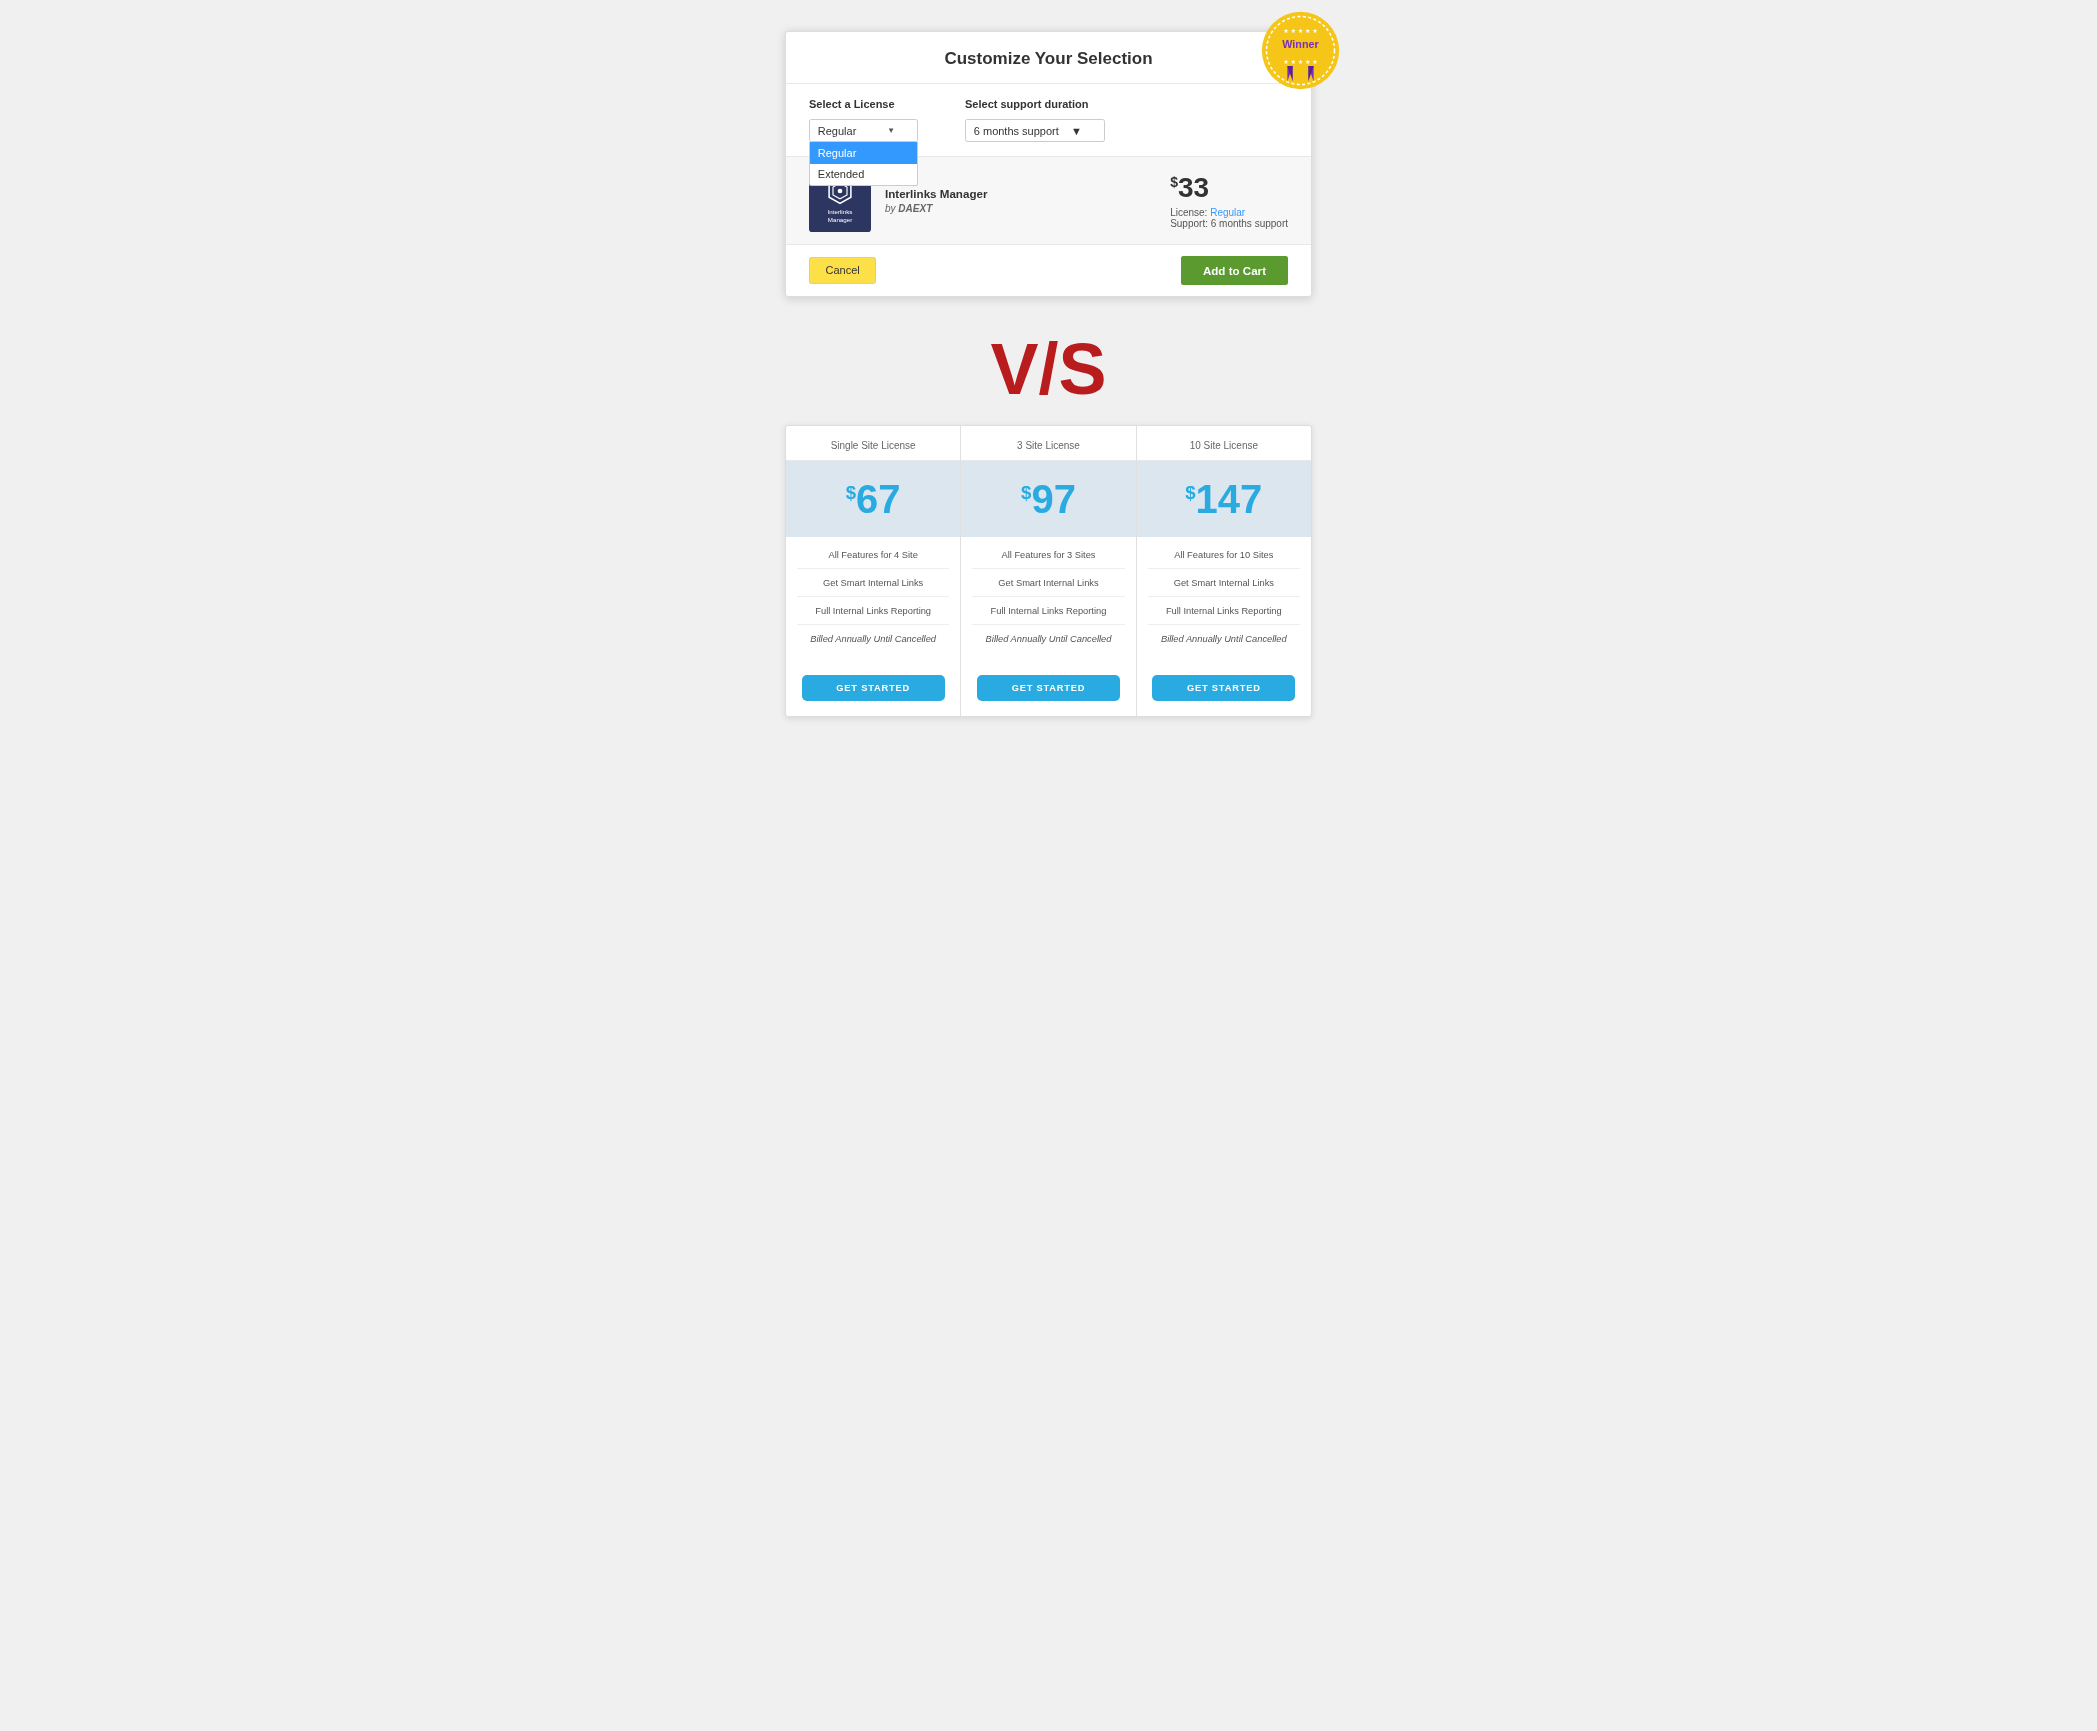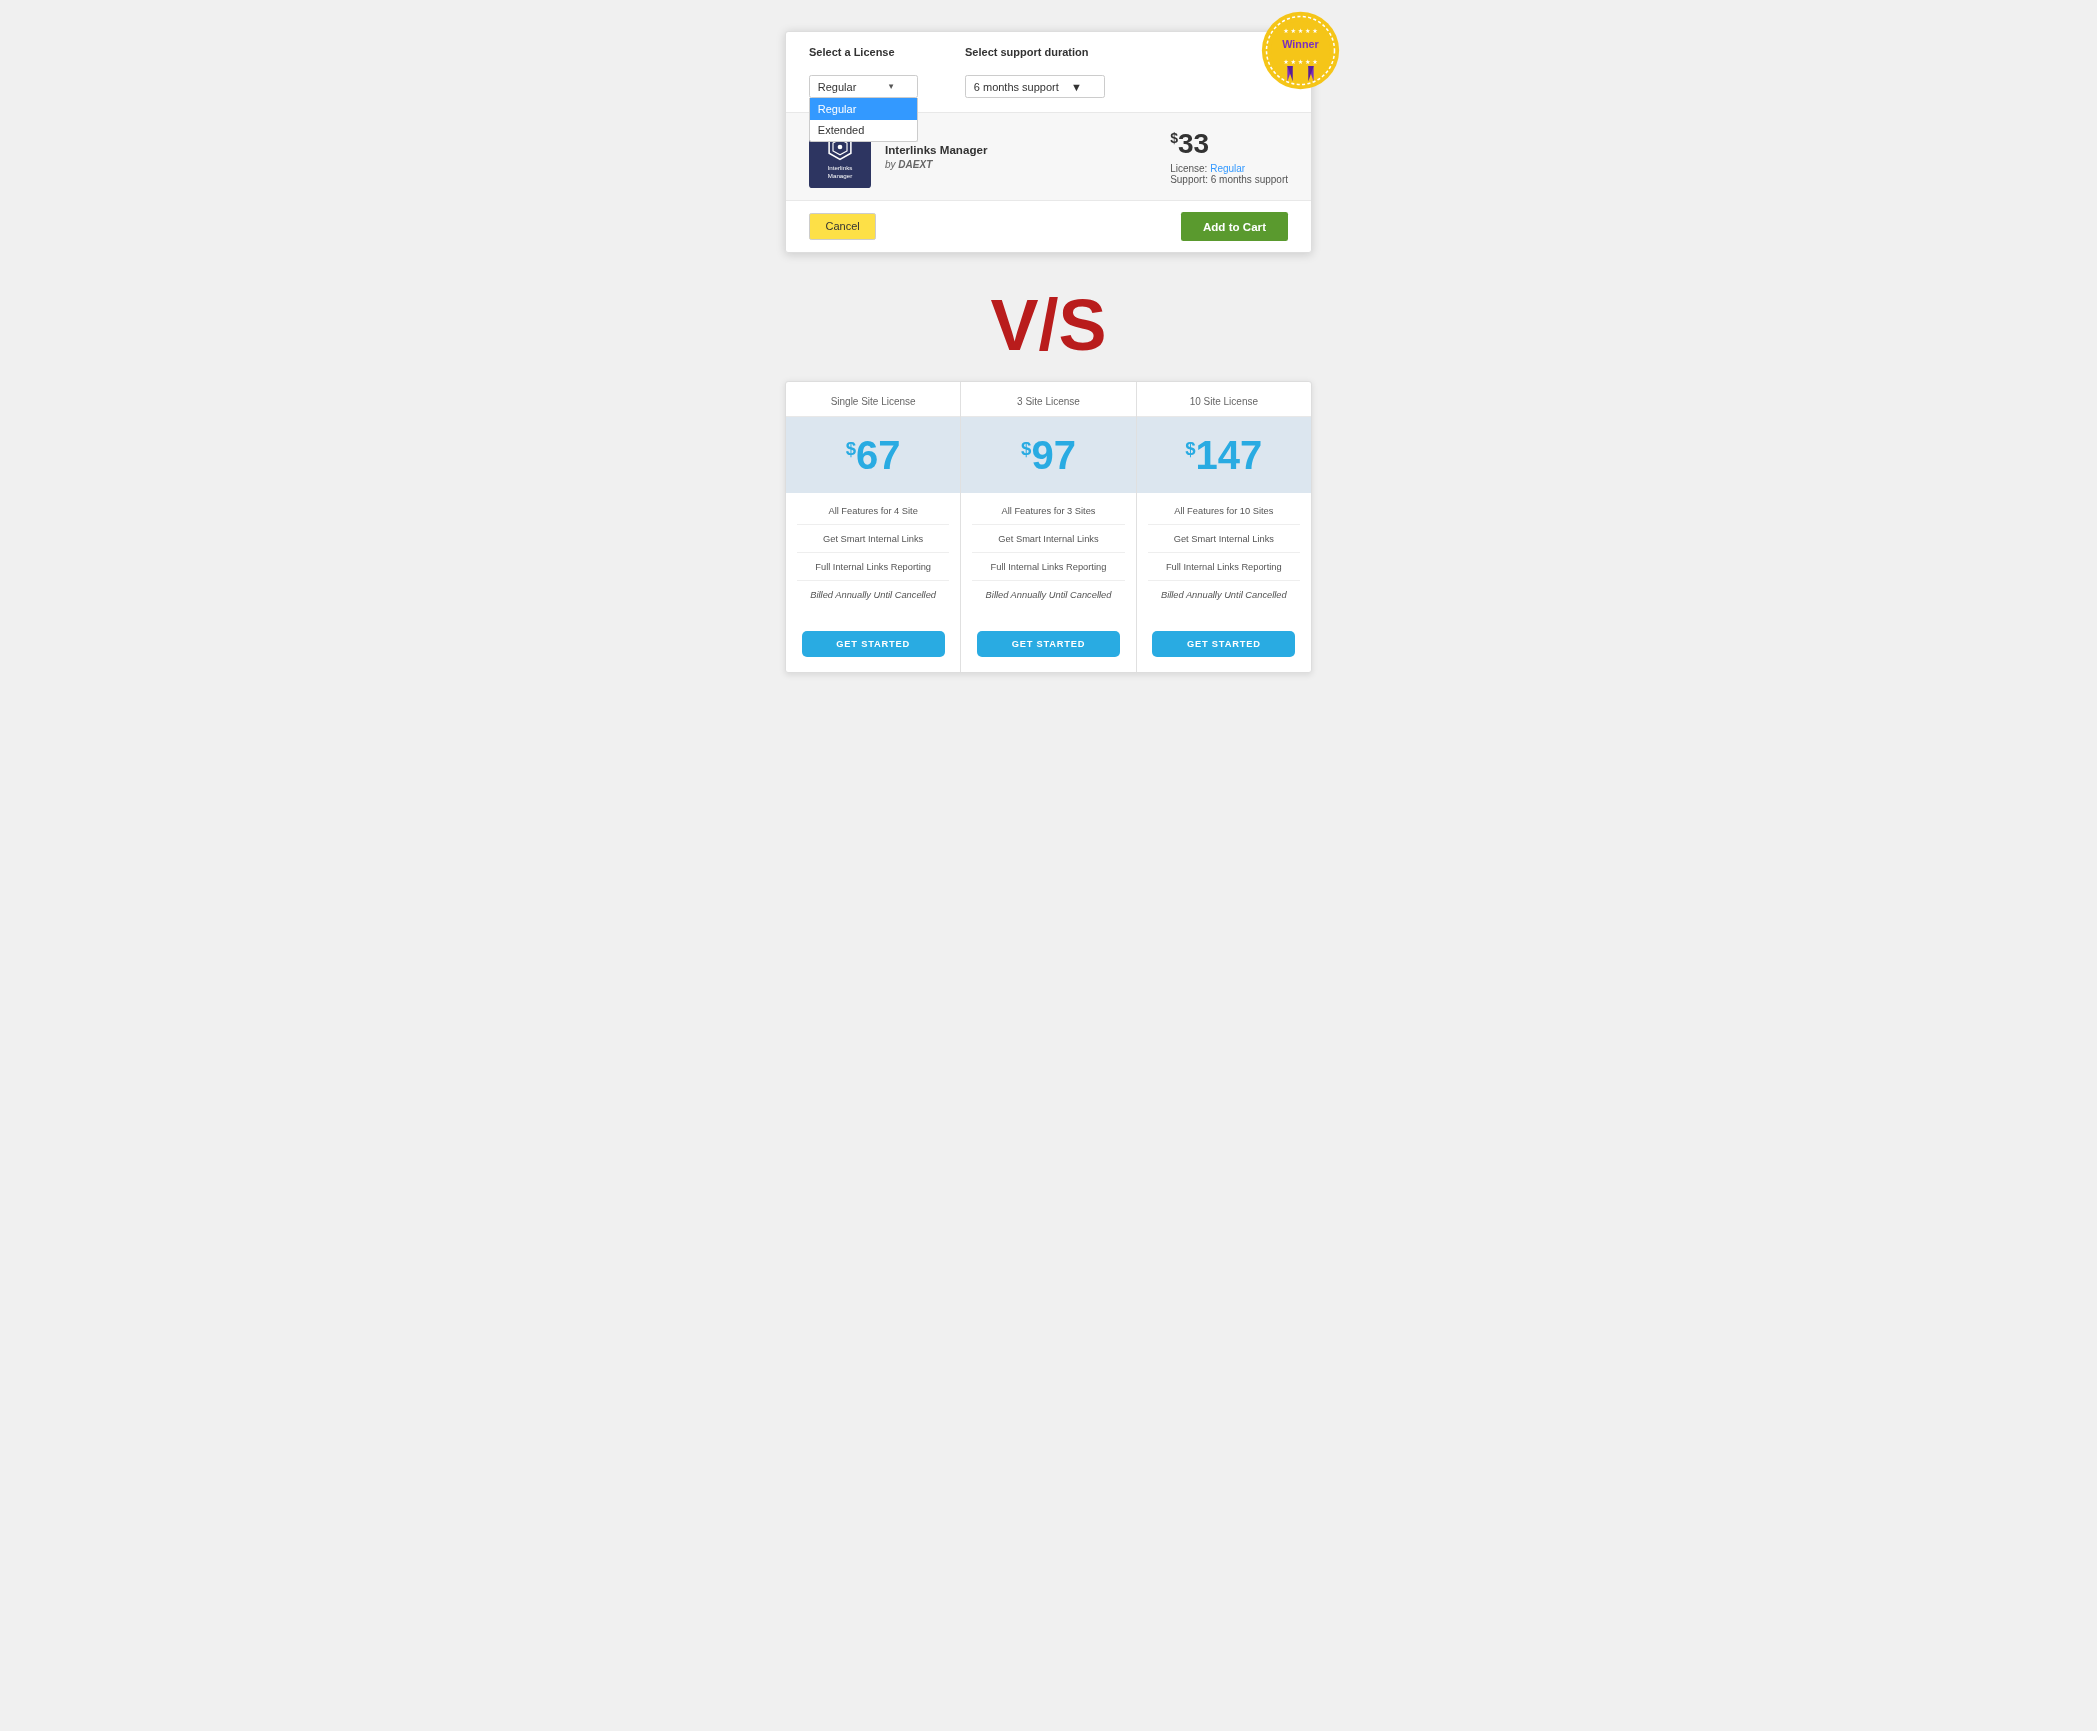--- a/index.html
+++ b/index.html
@@ -53,21 +53,21 @@
       display: flex;
       padding: 14px 23px;
       gap: 47px;
       border-bottom: 0.8px solid #e8e8e8;
       align-items: flex-start;
     }
 
     .select-group {
       display: flex;
       flex-direction: column;
-      gap: 17px;
+      gap: 9px;
     }
 
     .select-label {
       font-size: 11px;
       font-weight: 600;
       color: #333;
     }
 
     .select-wrapper {
       position: relative;
@@ -365,20 +365,23 @@
 
       <polygon points="38,95 45,75 38,75" fill="#7B2FBE"></polygon>
       <polygon points="38,75 45,75 45,95" fill="#5a1e99"></polygon>
       <polygon points="72,95 65,75 72,75" fill="#7B2FBE"></polygon>
       <polygon points="72,75 65,75 65,95" fill="#5a1e99"></polygon>
     </svg>
   </div>
 
   <div class="modal">
 
+    <div class="modal-header">
+      <span class="modal-title">Customize Your Selection</span>
+    </div>
 
     <div class="modal-selects">
 
       <div class="select-group">
         <span class="select-label">Select a License</span>
         <div class="select-wrapper">
           <div class="dropdown-trigger">
             <span>Regular</span>
             <span class="arrow">▼</span>
           </div>

